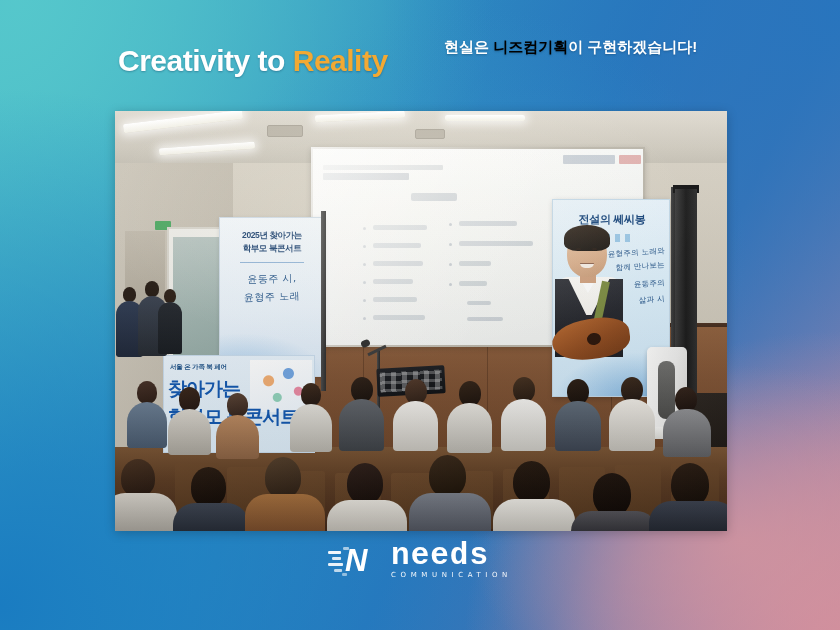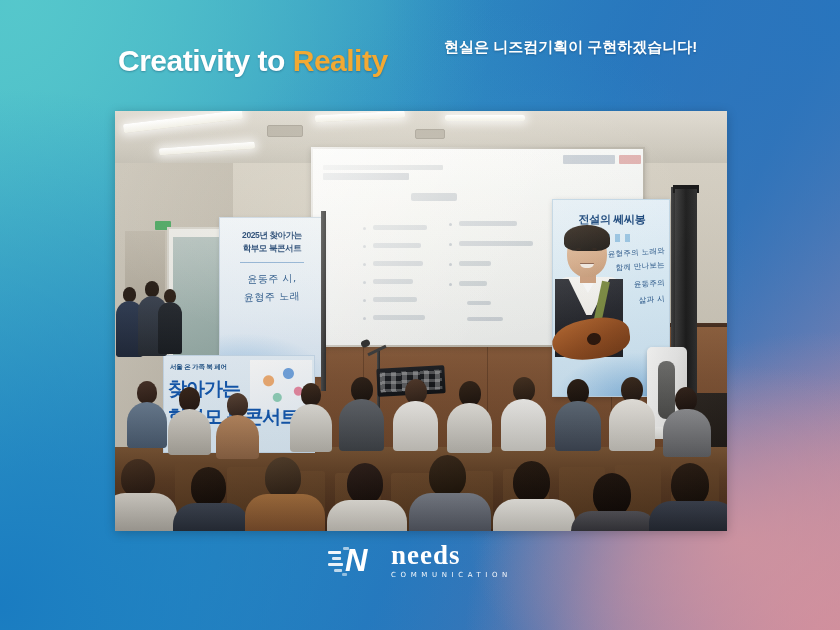--- a/index.html
+++ b/index.html
@@ -55,21 +55,21 @@
   }
   #title .accent { color:#f2a933; }
   #subtitle {
     position:absolute; left:444px; top:36px;
     line-height:1.42; white-space:nowrap;
   }
   #subtitle .line {
     font-size:15px; font-weight:bold; color:#ffffff;
     text-shadow:0 1px 2px rgba(10,50,80,.35);
   }
-  #subtitle .brand { color:#ffffff; }
+  #subtitle .brand { color:#000000; }
 
   
   #photo {
     position:absolute; left:115px; top:111px;
     width:612px; height:420px;
     overflow:hidden;
     background:#c8c3b6;
     box-shadow:0 2px 10px rgba(0,0,0,.22);
   }
   #photo > * { position:absolute; }
@@ -444,23 +444,23 @@
   .t4 { left:6px;  top:24px; width:8px;  height:3px; opacity:.7; }
   .t5 { left:15px; top:2px;  width:6px;  height:3px; opacity:.6; }
   .t6 { left:14px; top:28px; width:5px;  height:3px; opacity:.5; }
   .logo-n {
     position:absolute; left:17px; top:0;
     font-size:31px; font-weight:bold; font-style:italic;
     color:#ffffff; line-height:31px; letter-spacing:-2px;
   }
   .logo-words { position:relative; }
   .logo-needs {
-    font-size:27px; font-weight:bold; color:#ffffff;
+    font-size:31px; font-weight:bold; color:#ffffff;
     letter-spacing:1px; line-height:27px;
-    font-family:Liberation Serif, serif;
+    font-family:Liberation Mono, monospace;
   }
   .logo-comm {
     font-size:7px; color:#ffffff; letter-spacing:4.6px;
     text-align:center; margin-top:2px; opacity:.95;
     font-family:"DejaVu Sans", sans-serif;
   }
 </style>
 </head>
 <body>
 

